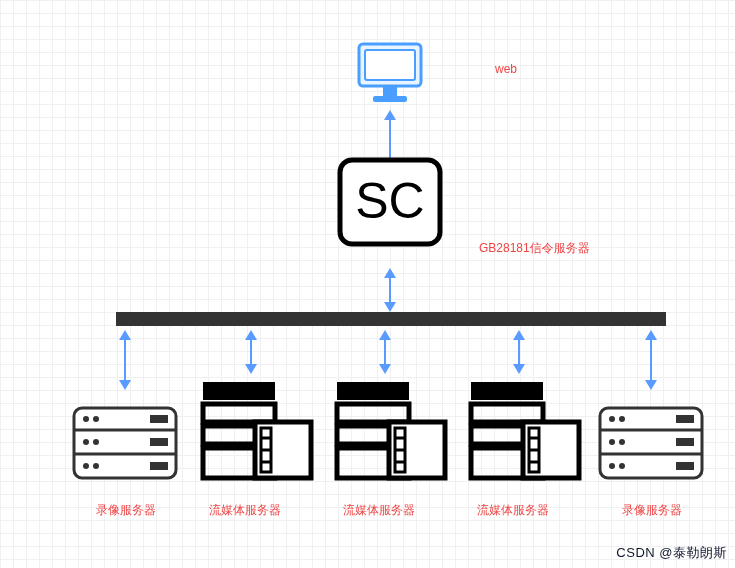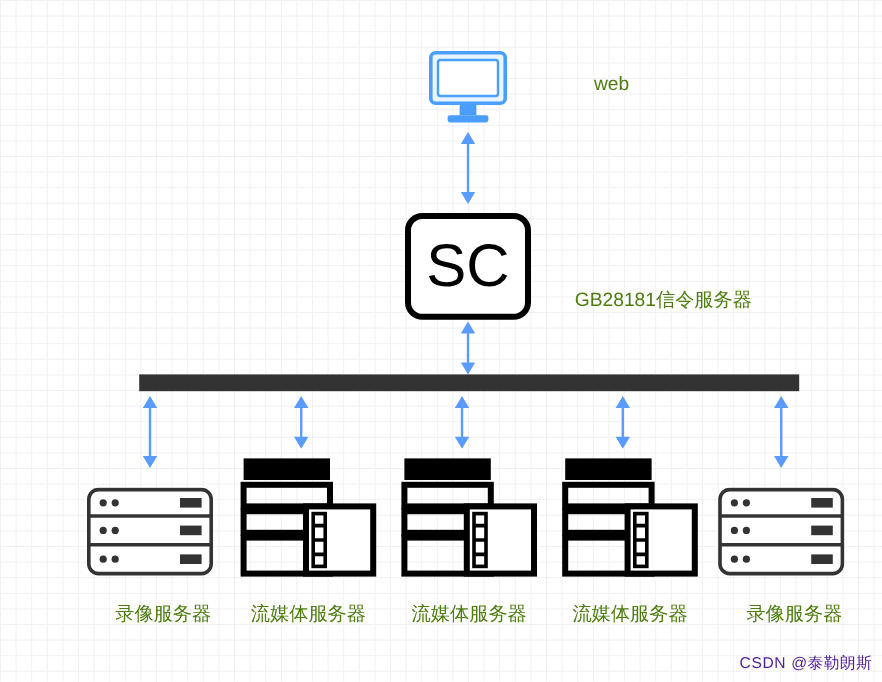--- a/index.html
+++ b/index.html
@@ -11,22 +11,22 @@
       background-color: #fff;
       background-image: 
         linear-gradient(to right, #f0f0f0 1px, transparent 1px),
         linear-gradient(to bottom, #f0f0f0 1px, transparent 1px);
       background-size: 13px 13px;
       overflow: hidden;
     }
     .node { position: absolute; }
     .label {
       position: absolute;
-      font-size: 16px;
-      color: #4d7c0f;
+      font-size: 12px;
+      color: #ef4444;
       white-space: nowrap;
     }
     .bus-bar {
       position: absolute;
       background: #333;
       height: 14px;
     }
     .arrow {
       position: absolute;
     }
@@ -36,21 +36,21 @@
       fill: none;
     }
     .arrow-head {
       fill: #5a9bff;
     }
     .watermark {
       position: absolute;
       right: 8px;
       bottom: 6px;
       font-size: 13px;
-      color: #4c1d95;
+      color: #0f172a;
       letter-spacing: 0.5px;
     }
   </style>
 </head>
 <body>
 
 <div class="node" style="left:353px; top:40px; width:74px; height:64px;">
   <svg width="74" height="64" viewBox="0 0 74 64">
     <rect x="6" y="4" width="62" height="42" rx="4" fill="#e8f4ff" stroke="#4a9eff" stroke-width="3"></rect>
     <rect x="12" y="10" width="50" height="30" rx="2" fill="#fff" stroke="#4a9eff" stroke-width="2"></rect>
@@ -59,21 +59,21 @@
   </svg>
 </div>
 <div class="label" style="left:495px; top:62px;">web</div>
 
 <svg class="arrow" style="left:381px; top:110px;" width="18" height="60">
   <line x1="9" y1="8" x2="9" y2="52" class="arrow-line"></line>
   <polygon points="9,0 3,10 15,10" class="arrow-head"></polygon>
   <polygon points="9,60 3,50 15,50" class="arrow-head"></polygon>
 </svg>
 
-<div class="node" style="left:336px; top:176px; width:108px; height:92px;">
+<div class="node" style="left:336px; top:156px; width:108px; height:92px;">
   <svg width="108" height="92" viewBox="0 0 108 92">
     <rect x="4" y="4" width="100" height="84" rx="12" fill="#fff" stroke="#000" stroke-width="5"></rect>
     <text x="54" y="62" text-anchor="middle" font-size="50" font-family="Arial" fill="#000">SC</text>
   </svg>
 </div>
 <div class="label" style="left:479px; top:240px;">GB28181信令服务器</div>
 
 <svg class="arrow" style="left:381px; top:268px;" width="18" height="44">
   <line x1="9" y1="8" x2="9" y2="36" class="arrow-line"></line>
   <polygon points="9,0 3,10 15,10" class="arrow-head"></polygon>

